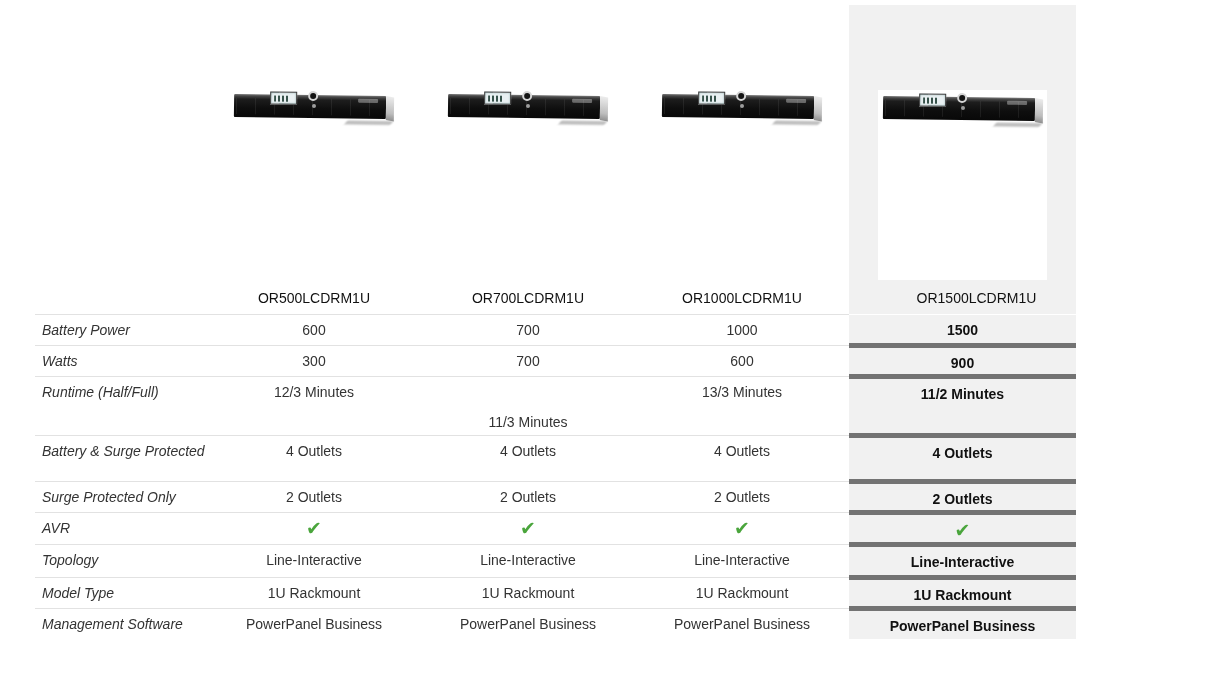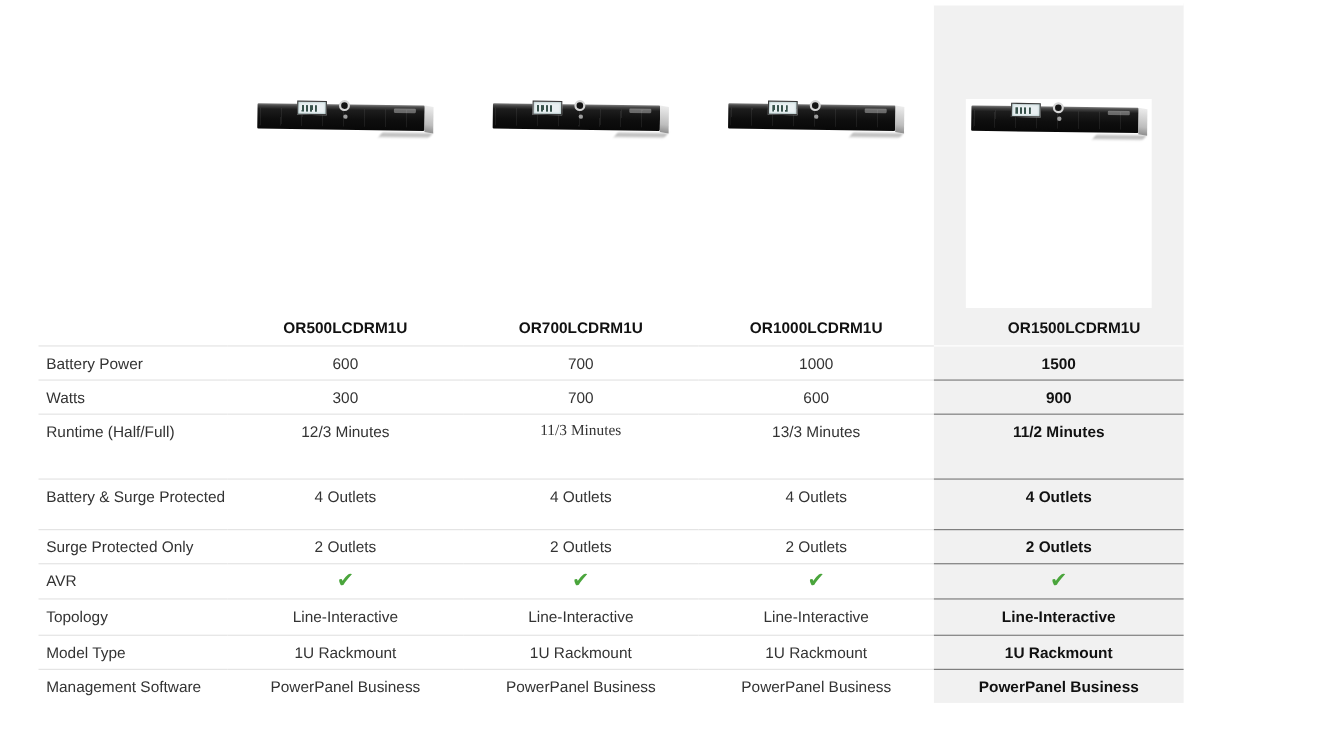--- a/index.html
+++ b/index.html
@@ -19,32 +19,32 @@
   col.c-data-hl{width:227px;}
   td,th{vertical-align:top;font-size:14px;line-height:15px;}
   
   tr.images-row td{border:none;}
   td.img-cell{text-align:center;}
   td.img-cell.hl{background:var(--hl-bg);border-top:5px solid #ffffff;}
   .img-box{width:169px;height:190px;background:#ffffff;margin:5px auto 0 auto;position:relative;}
   .ups-wrap{width:160px;margin:85px auto 0 auto;}
   .img-box .ups-wrap{margin-top:85px;}
   
-  tr.header-row th{font-weight:bold;color:var(--header-text);text-align:center;
+  tr.header-row th{font-weight:normal;color:var(--header-text);text-align:center;
     padding-top:11px;border-bottom:1px solid var(--row-border);}
   tr.header-row th.hl{background:var(--hl-bg);border-bottom:1px solid #ffffff;padding-left:28px;}
   tr.header-row td.label-cell{border-bottom:1px solid var(--row-border);}
   
   tr.spec-row td{border-bottom:1px solid var(--row-border);padding-top:8px;}
   tr.spec-row:last-child td{border-bottom:none;}
-  td.label-cell{text-align:left;padding-left:7px;color:var(--body-text);}
+  td.label-cell{text-align:left;padding-left:7px;color:var(--body-text);font-style:italic;}
   td.value-cell{text-align:center;}
-  td.value-cell.hl{background:var(--hl-bg);border-bottom:1px solid #737373;font-weight:bold;color:#111;}
+  td.value-cell.hl{background:var(--hl-bg);border-bottom:5px solid #737373;font-weight:bold;color:#111;}
   tr.spec-row:last-child td.value-cell.hl{border-bottom:none;}
-  td.value-cell.offset-down{padding-top:7px;font-family:Liberation Serif, serif;}
+  td.value-cell.offset-down{padding-top:38px;}
   .check{display:inline-block;color:var(--check-green);font-size:19px;line-height:15px;
     font-weight:bold;font-family:"DejaVu Sans",sans-serif;}
   
   .ups{position:relative;width:160px;height:38px;transform:rotate(0.8deg);}
   .ups-body{position:absolute;left:0;right:8px;top:7px;height:23px;border-radius:1px;
     background:linear-gradient(180deg,#7a7a7a 0,#454545 2px,#1d1d1d 5px,#0e0e0e 60%,#080808 100%);}
   .ups-body::before{content:"";position:absolute;left:2px;right:2px;top:4px;bottom:3px;
     background:repeating-linear-gradient(90deg,rgba(255,255,255,0.07) 0 1px,rgba(0,0,0,0) 1px 19px);}
   .ups-lcd{position:absolute;left:36px;top:4px;width:27px;height:13px;background:#e9f0f2;
     border:1px solid #3a3a3a;box-shadow:inset 0 0 2px #8aa;}

